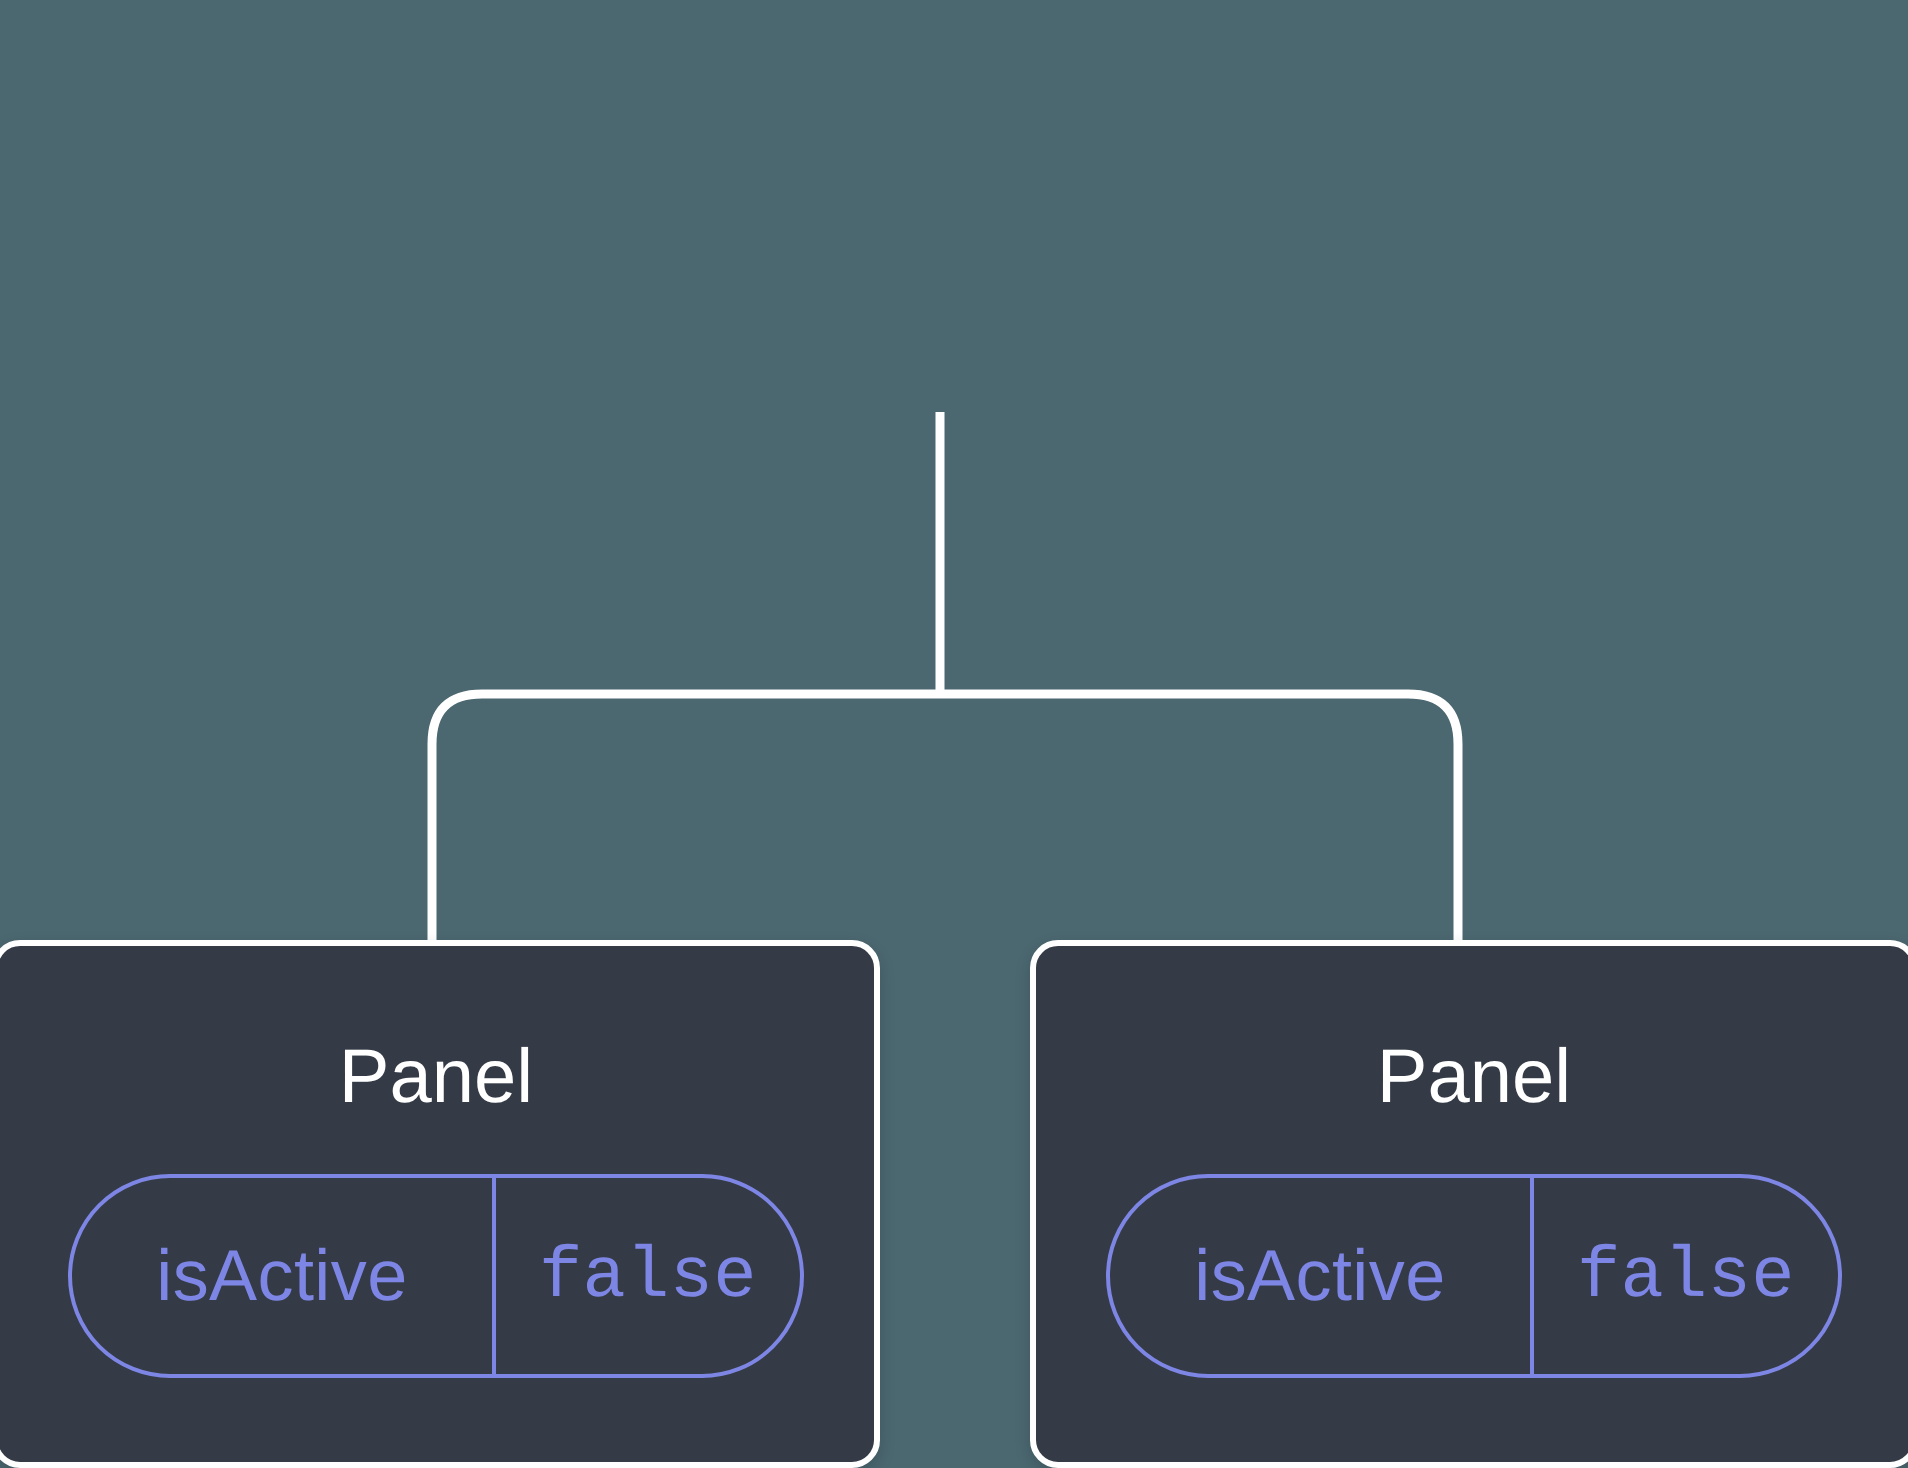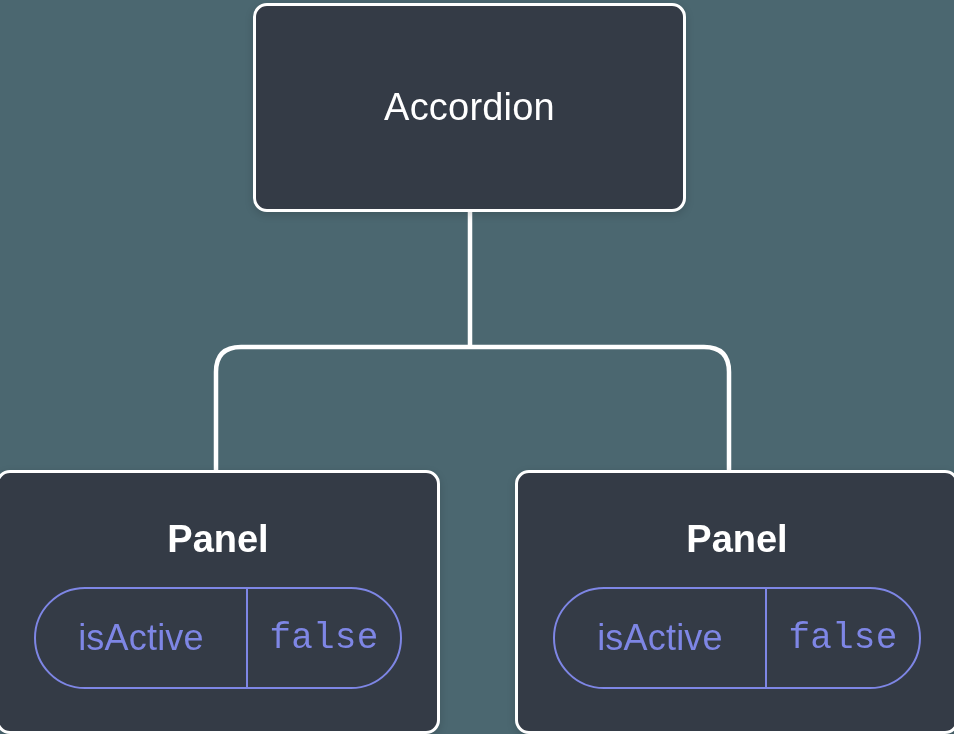--- a/index.html
+++ b/index.html
@@ -54,21 +54,21 @@
     width:444px;height:264px;
     display:flex;
     flex-direction:column;
     align-items:center;
   }
   .node-panel-left{ left:-4px; }
   .node-panel-right{ left:515px; }
   .panel-title{
     margin-top:42px;
     font-size:38px;
-    font-weight:700;
+    font-weight:400;
     line-height:48px;
     color:var(--text);
   }
   .state-pill{
     margin-top:24px;
     box-sizing:border-box;
     width:368px;
     height:102px;
     border:2.5px solid var(--accent);
     border-radius:51px;
@@ -94,23 +94,20 @@
 </head>
 <body>
 
 <div class="canvas">
 
   <svg class="connector-svg" viewBox="0 0 954 734" xmlns="http://www.w3.org/2000/svg" aria-hidden="true">
     <path d="M470 206 L470 347" fill="none" stroke="#FFFFFF" stroke-width="4.5"></path>
     <path d="M216 474 L216 372 Q216 347 241 347 L704 347 Q729 347 729 372 L729 474" fill="none" stroke="#FFFFFF" stroke-width="4.5"></path>
   </svg>
 
-  <div class="node node-root">
-    <div class="node-title">Accordion</div>
-  </div>
 
   <div class="node node-panel node-panel-left">
     <div class="panel-title">Panel</div>
     <div class="state-pill">
       <div class="state-cell state-cell-key">isActive</div>
       <div class="state-cell state-cell-value">false</div>
     </div>
   </div>
 
   <div class="node node-panel node-panel-right">

